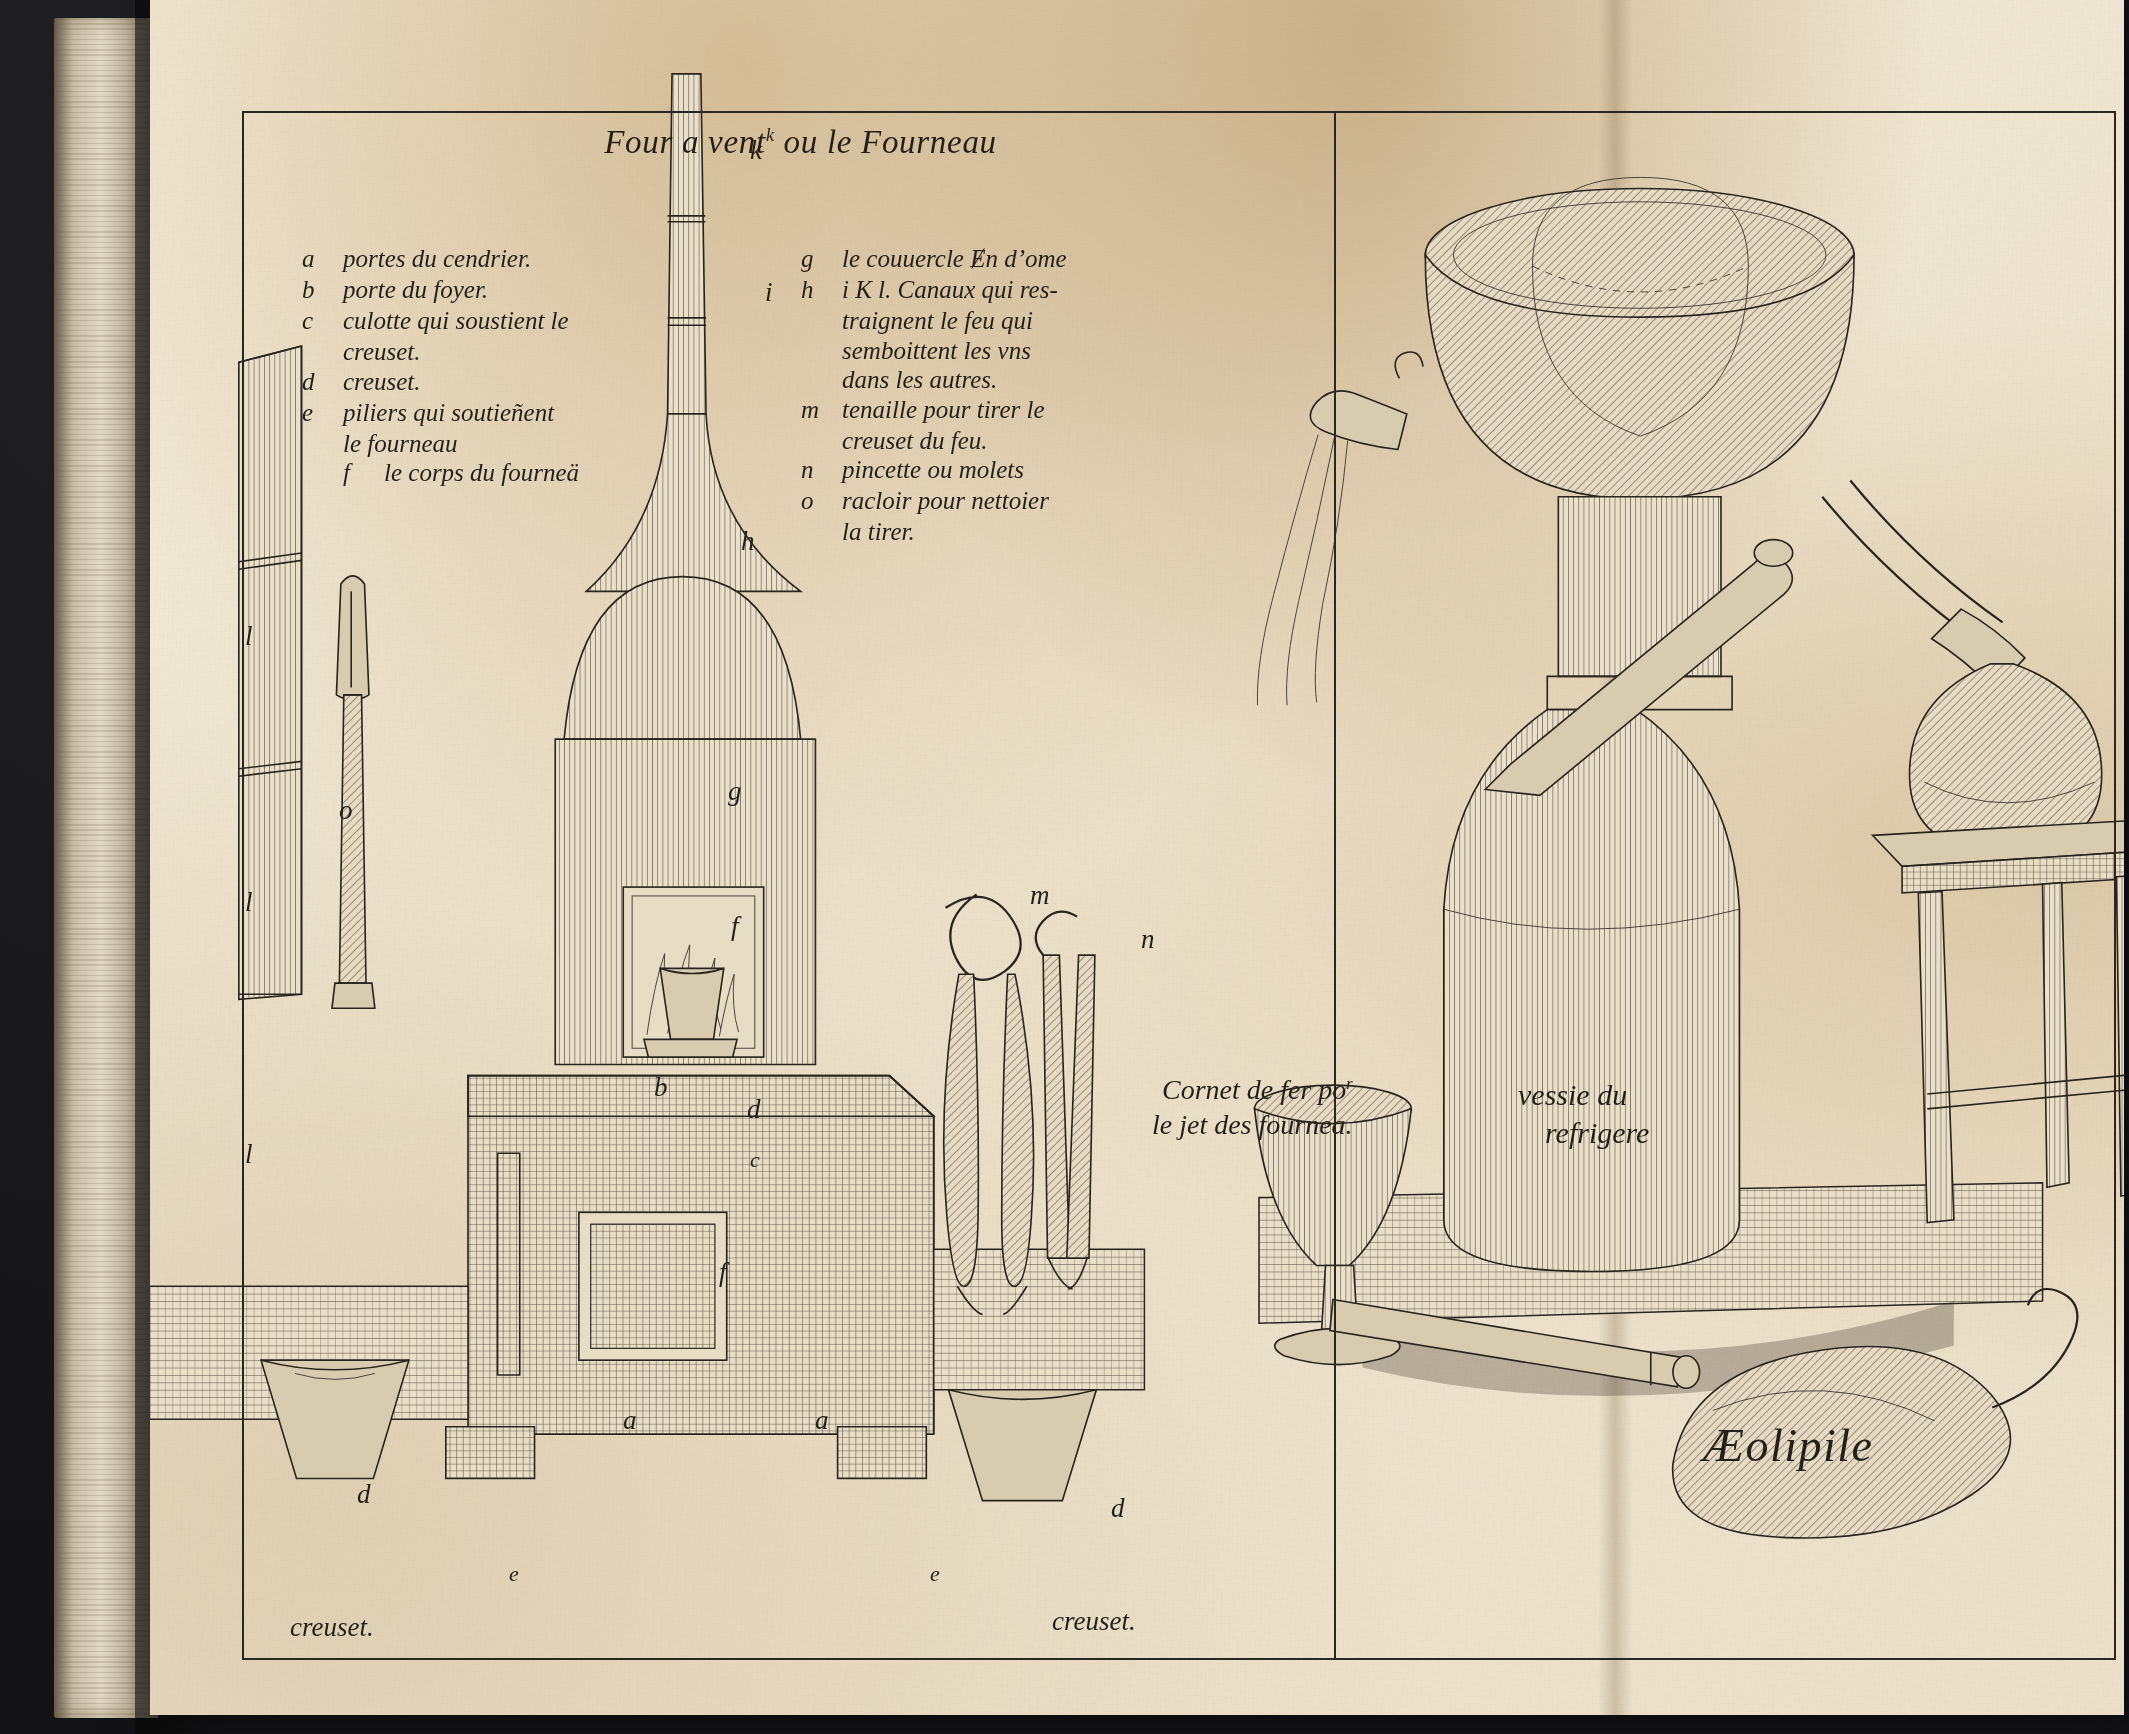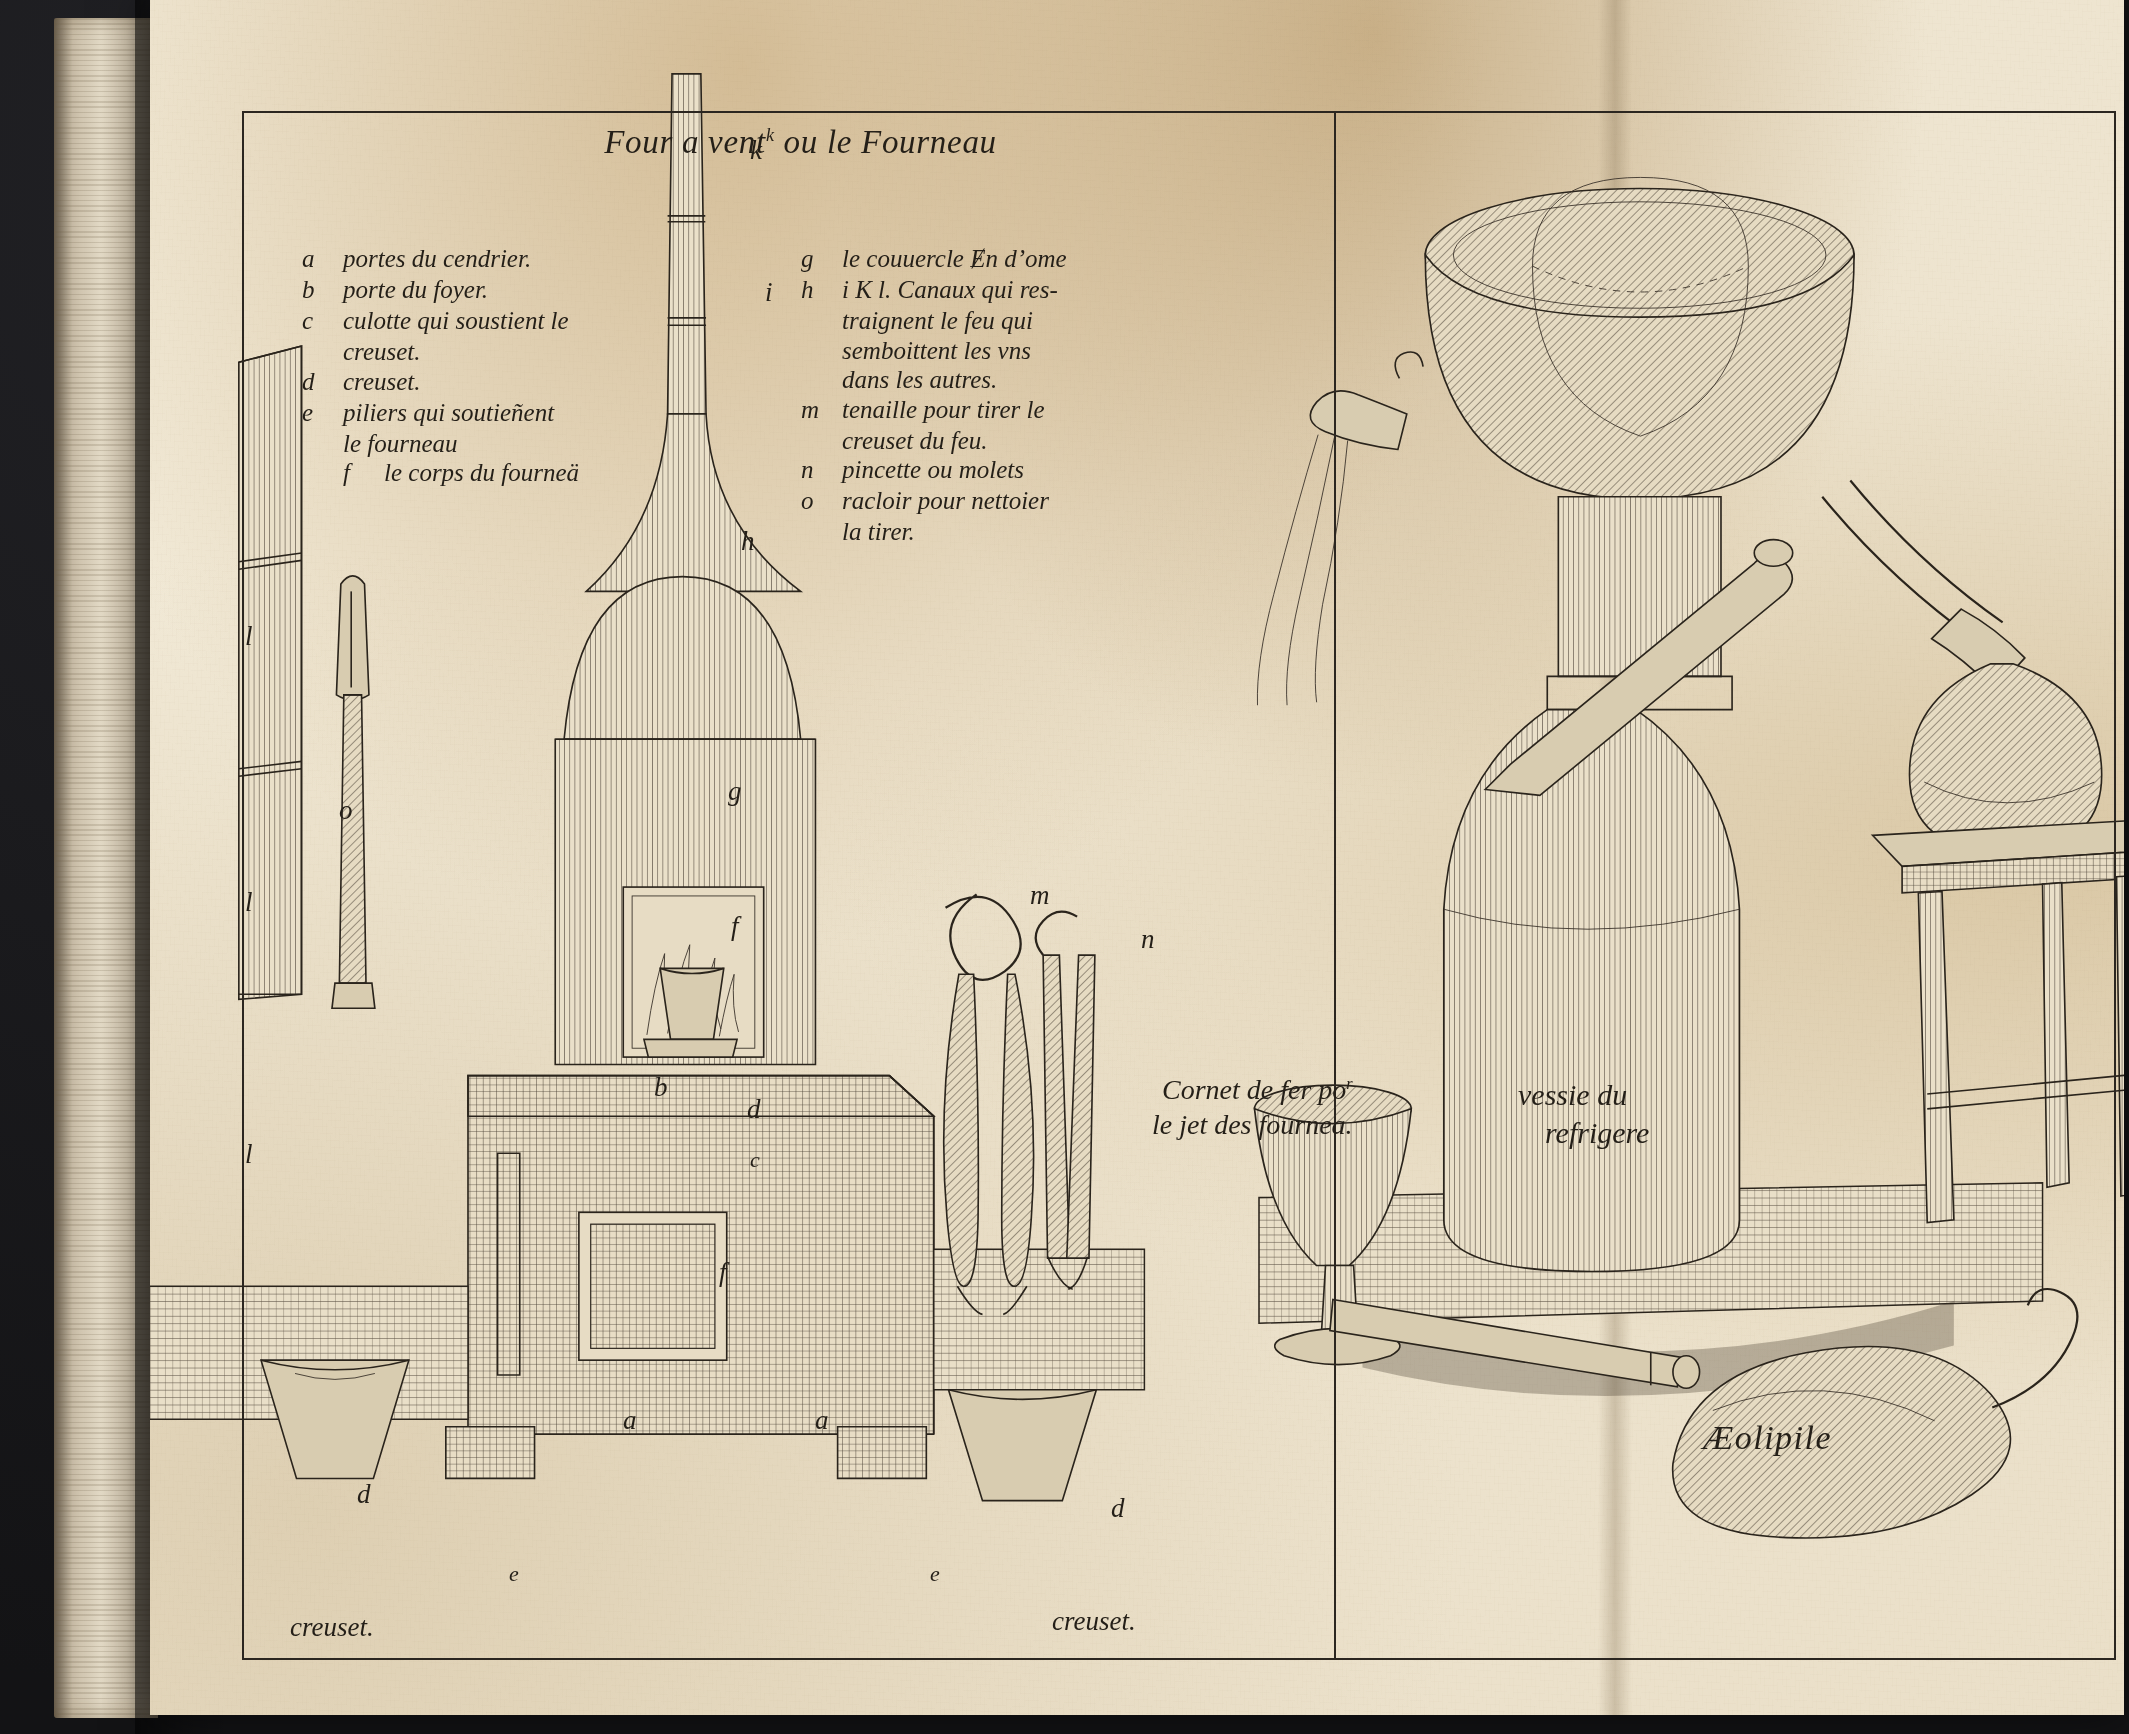--- a/index.html
+++ b/index.html
@@ -420,18 +420,18 @@
       <div class="ink script" style="position:absolute;left:1002px;top:1072px;font-size:28px;line-height:1.25;text-align:right;">
         <div><span>Cornet de fer po</span><sup style="font-size:16.3px">r</sup></div>
         <div>le jet des fournea.</div>
       </div>
 
       <div class="ink script" style="position:absolute;left:1368px;top:1076px;font-size:30px;line-height:1.25;">
         <div>vessie du</div>
         <div style="margin-left:27px">refrigere</div>
       </div>
 
-      <div class="ink script" style="position:absolute;left:1553px;top:1419px;font-size:34px;letter-spacing:1.5px;text-align:center;">Æolipile</div>
+      <div class="ink script" style="position:absolute;left:1553px;top:1419px;font-size:46px;letter-spacing:1.5px;text-align:center;">Æolipile</div>
 
     </div>
   </div>
 </div>
 
 
 </body></html>

